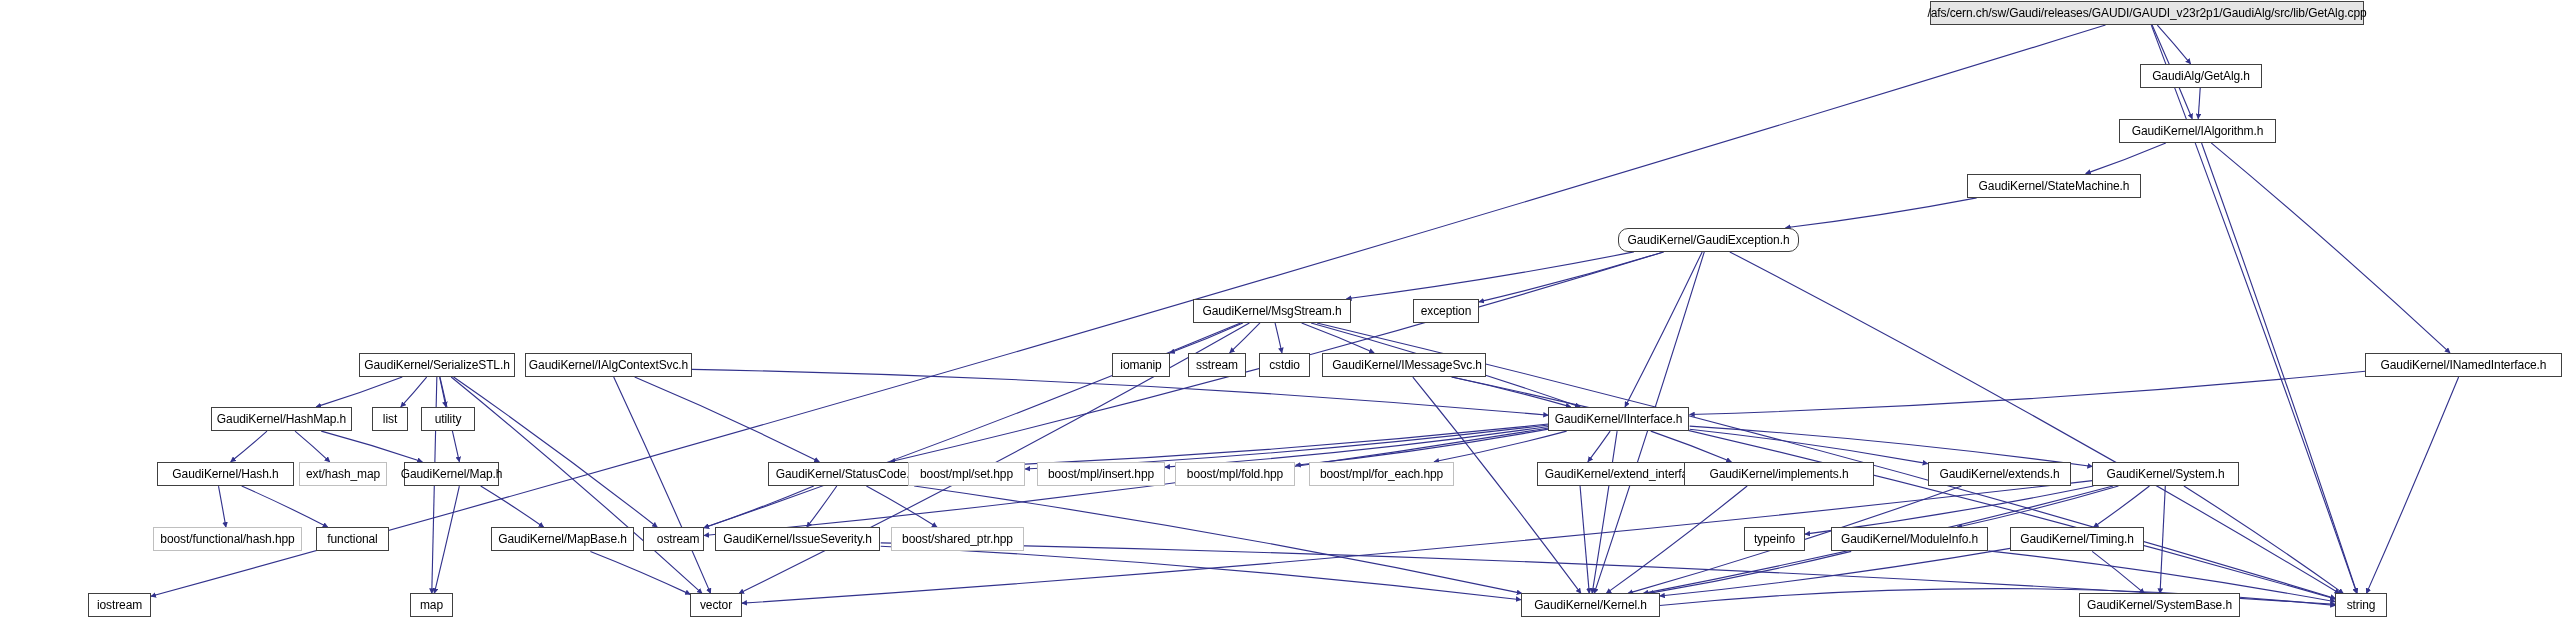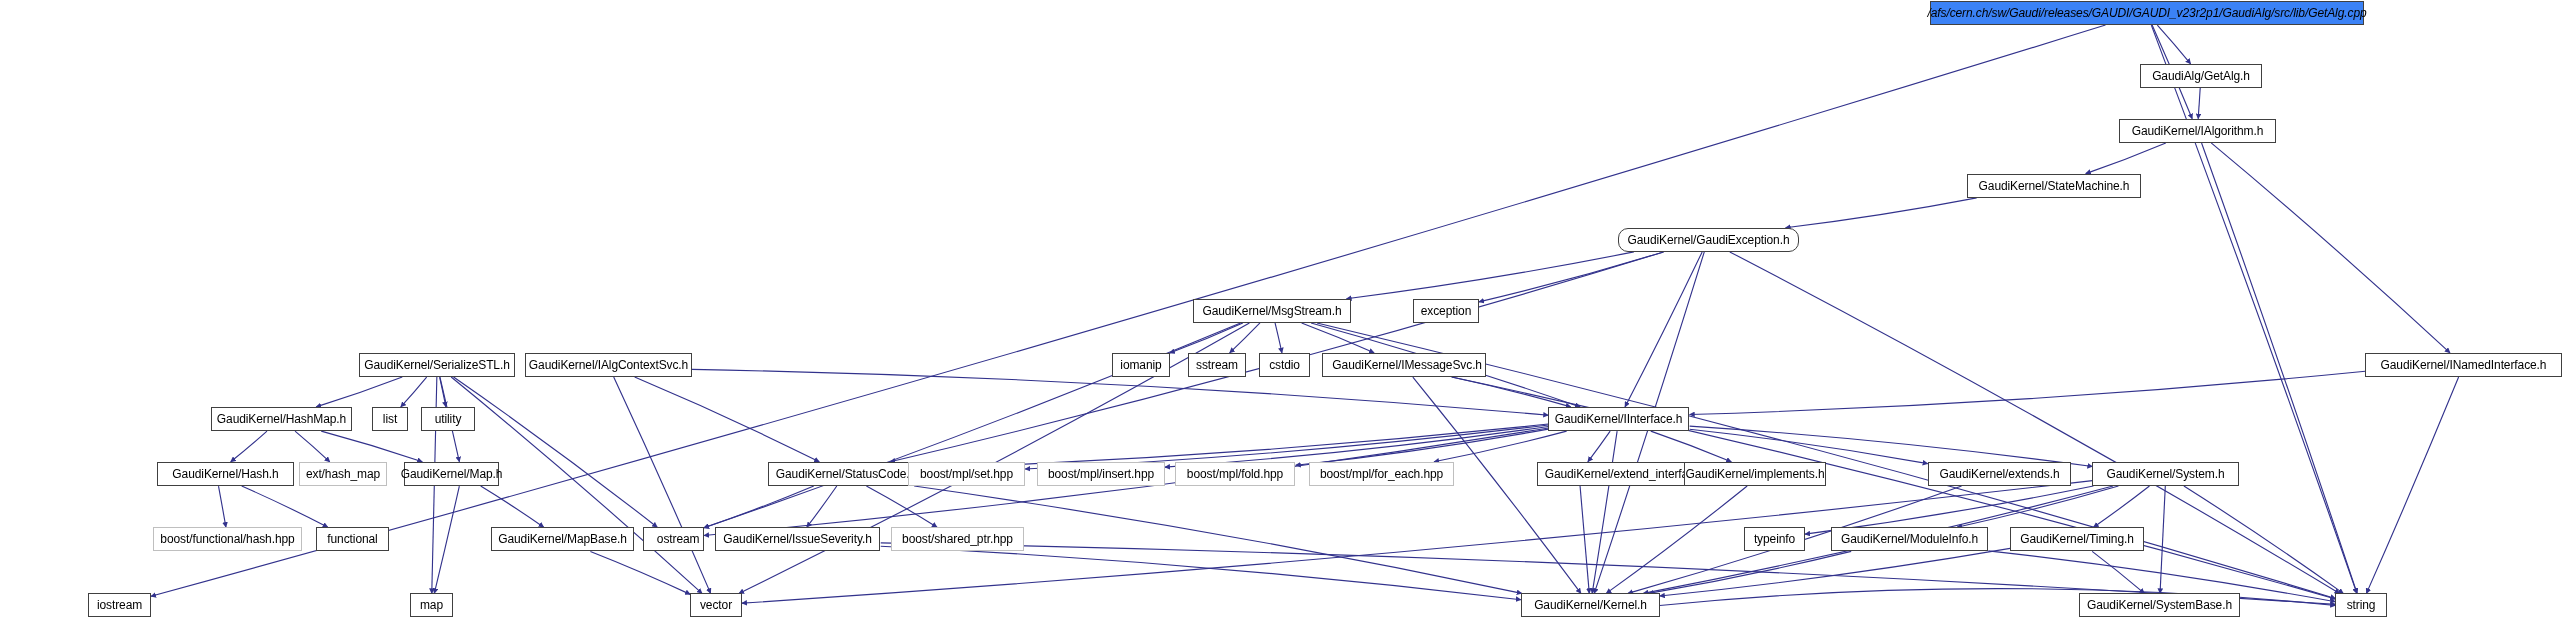--- a/index.html
+++ b/index.html
@@ -38,22 +38,21 @@
     line-height: 1;
     white-space: nowrap;
     padding: 0 5.7px;
     letter-spacing: -0.1px;
   }
   .node.solid {
     border: 0.8px solid #404040;
   }
   .node.root {
     border: 1.6px solid #404040;
-    background: #3b82f6;
-    font-style: italic;
+    background: #e5e5e5;
   }
   .node.thick {
     border: 1.6px solid #404040;
   }
 </style>
 </head>
 <body>
 
 <div id="canvas">
   <svg id="edges" width="2576" height="633" viewBox="0 0 3191 784">
@@ -216,21 +215,21 @@
       </div>
       <div class="node " style="left: 1175px; top: 462px; width: 120px;">
         <span>boost/mpl/fold.hpp</span>
       </div>
       <div class="node " style="left: 1309px; top: 462px; width: 145px;">
         <span>boost/mpl/for_each.hpp</span>
       </div>
       <div class="node thick" style="left: 1537px; top: 462px; width: 187px;">
         <span>GaudiKernel/extend_interfaces.h</span>
       </div>
-      <div class="node thick" style="left: 1684px; top: 462px; width: 142px;">
+      <div class="node thick" style="left: 1684px; top: 462px; width: 190px;">
         <span>GaudiKernel/implements.h</span>
       </div>
       <div class="node thick" style="left: 1928px; top: 462px; width: 143px;">
         <span>GaudiKernel/extends.h</span>
       </div>
       <div class="node thick" style="left: 2092px; top: 462px; width: 147px;">
         <span>GaudiKernel/System.h</span>
       </div>
       <div class="node " style="left: 153px; top: 527px; width: 149px;">
         <span>boost/functional/hash.hpp</span>

